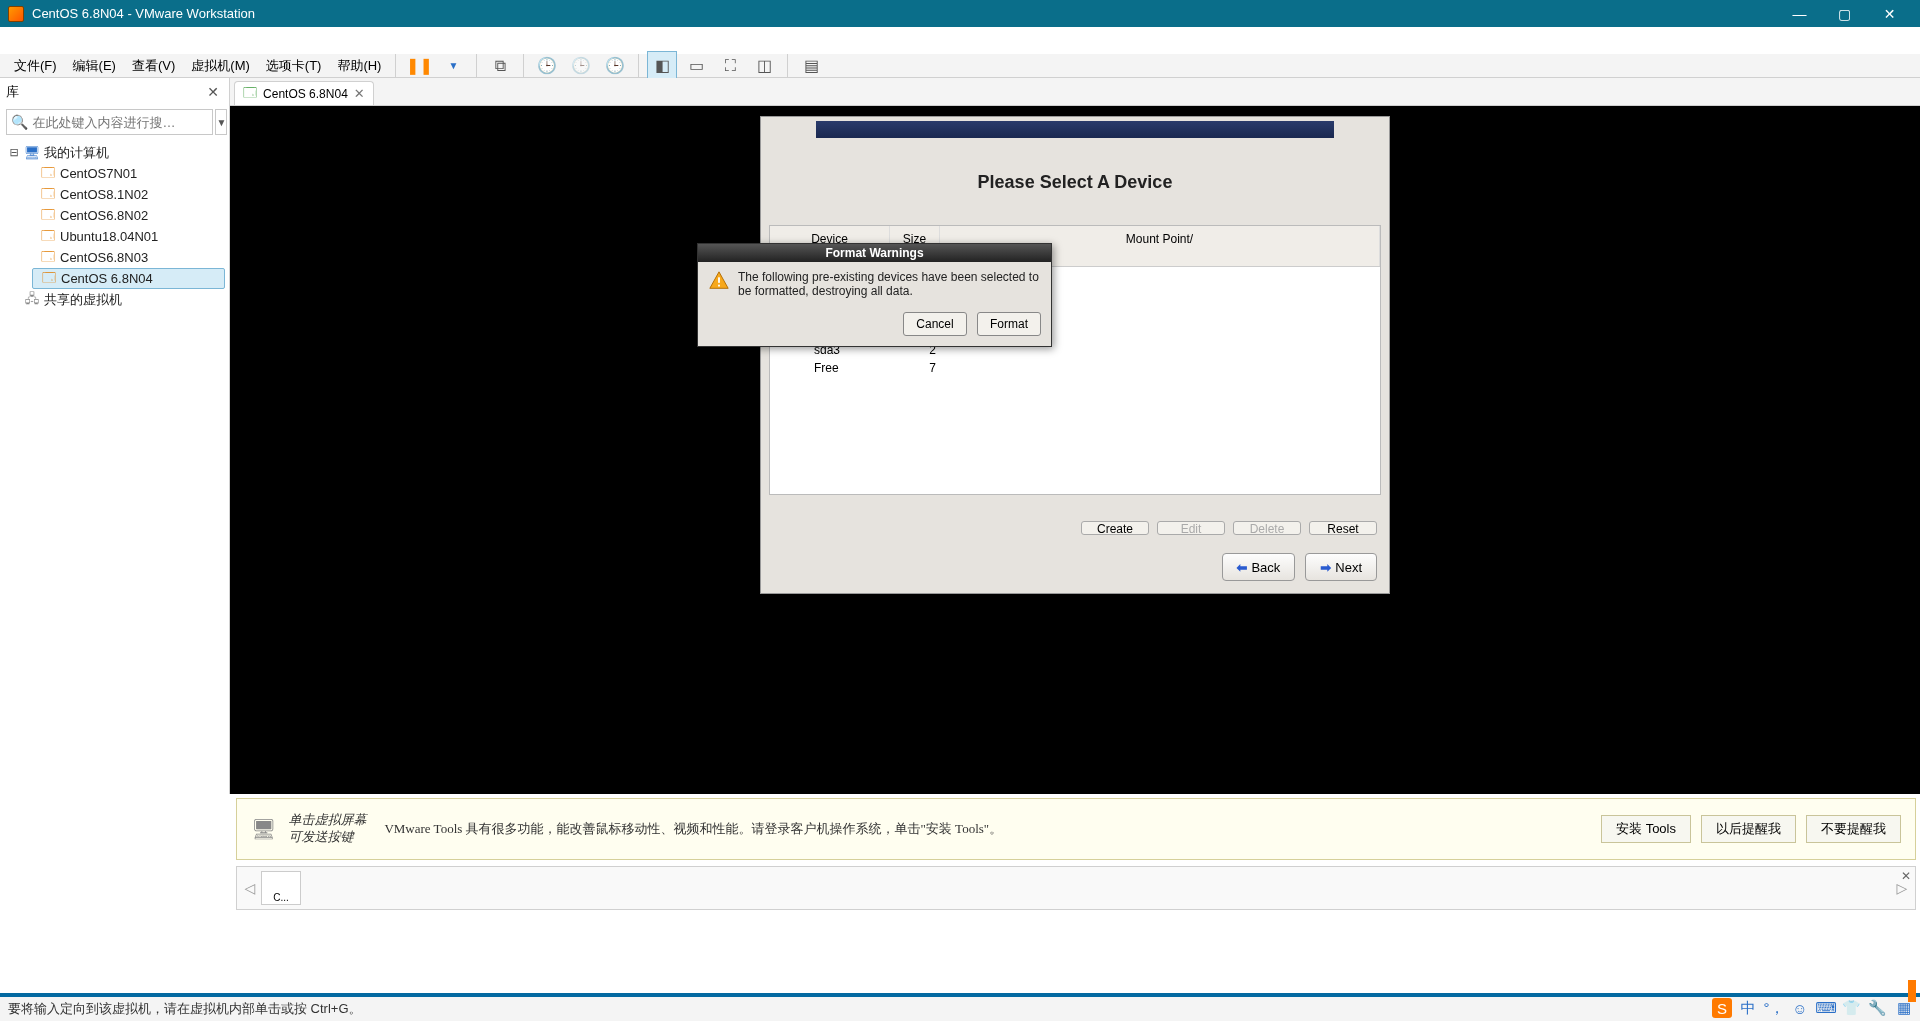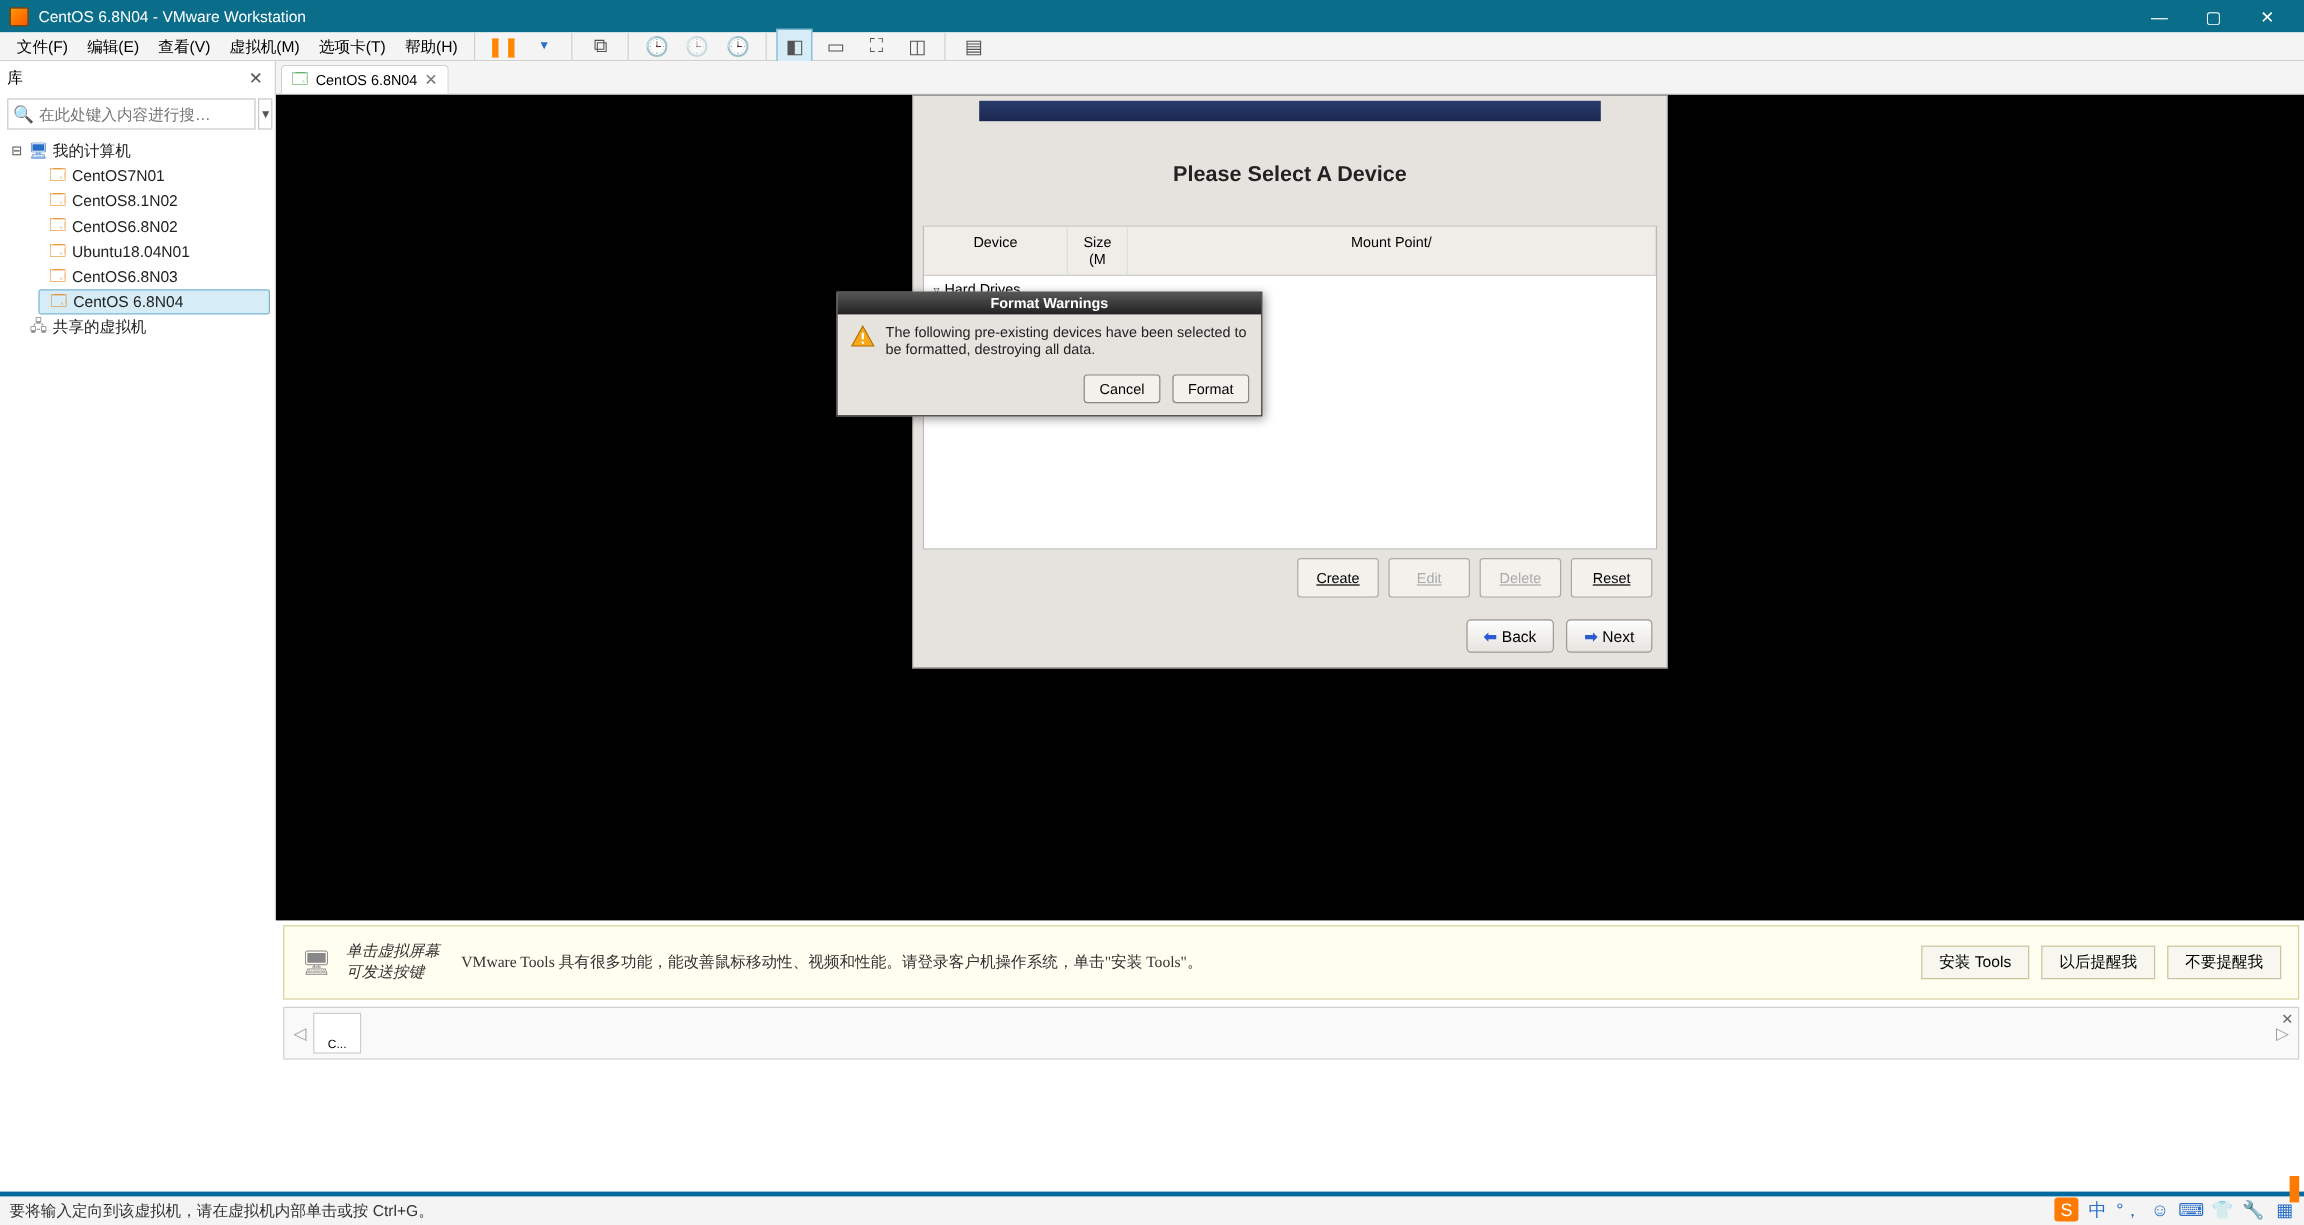--- a/index.html
+++ b/index.html
@@ -2,21 +2,21 @@
 <html><head>
 <meta charset="utf-8">
 <style>
 * { box-sizing: border-box; margin: 0; padding: 0; font-family: "Microsoft YaHei", "Segoe UI", Tahoma, sans-serif; }
 html, body { width: 1920px; height: 1021px; overflow: hidden; background: #fff; }
 .titlebar { height: 27px; background: #0a6e8a; color: #fff; display: flex; align-items: center; padding: 4px 8px; font-size: 13px; }
 .titlebar .app-icon { width: 16px; height: 16px; background: linear-gradient(135deg, #ff9a00, #ff5500); border-radius: 2px; margin-right: 8px; border: 1px solid #804000; }
 .titlebar .title-text { flex: 1; }
 .titlebar .win-controls { display: flex; }
 .titlebar .win-btn { width: 45px; height: 27px; display: flex; align-items: center; justify-content: center; font-size: 14px; color: #fff; cursor: default; }
-.menubar { height: 24px; background: #f4f4f4; border-bottom: 1px solid #d0d0d0; display: flex; align-items: center; padding: 0 6px; font-size: 13px; }
+.menubar { height: 24px; background: #f4f4f4; border-bottom: 1px solid #d0d0d0; display: flex; align-items: center; padding: 0 6px; font-size: 13px; margin-top: 27px; }
 .menubar .menu-item { padding: 4px 8px; cursor: default; }
 .menubar .sep { width: 1px; height: 24px; background: #d0d0d0; margin: 0 6px; }
 .menubar .tb-btn { width: 30px; height: 30px; display: flex; align-items: center; justify-content: center; margin: 0 2px; color: #555; font-size: 16px; }
 .menubar .tb-btn.orange { color: #ff8800; }
 .menubar .tb-btn.group { border: 1px solid transparent; }
 .menubar .tb-btn.active { border: 1px solid #7bb6d6; background: #d6ecf7; }
 .main-area { display: flex; height: 716px; }
 .sidebar { width: 230px; border-right: 1px solid #d0d0d0; background: #fff; display: flex; flex-direction: column; }
 .sidebar-header { display: flex; align-items: center; justify-content: space-between; padding: 4px 6px; font-size: 13px; }
 .sidebar-header .close { font-size: 14px; color: #555; padding: 2px 4px; cursor: default; }
@@ -32,40 +32,40 @@
 .tree .ico.monitor { color: #2a6fc7; }
 .tree .ico.vm { color: #e07b00; }
 .tree .ico.shared { color: #888; }
 .tree .child { padding-left: 28px; }
 .tree .node.selected { background: #d6ecf7; border: 1px solid #7bb6d6; border-radius: 2px; }
 .content { flex: 1; background: #fff; display: flex; flex-direction: column; }
 .tabstrip { height: 28px; background: #f4f4f4; border-bottom: 1px solid #d0d0d0; display: flex; align-items: flex-end; padding: 0 4px; }
 .tab { height: 24px; background: #fff; border: 1px solid #d0d0d0; border-bottom: none; border-radius: 4px 4px 0 0; display: flex; align-items: center; padding: 0 8px; font-size: 12px; gap: 6px; margin-top: 2px; }
 .tab .tab-icon { color: #3a9a3a; font-size: 13px; }
 .tab .tab-close { color: #777; font-size: 13px; }
-.vm-viewport { flex: 1; background: #000; display: flex; align-items: flex-start; justify-content: center; position: relative; }
+.vm-viewport { flex: 1; background: #000; display: flex; align-items: flex-start; justify-content: center; padding-top: 10px; position: relative; }
 .installer { width: 630px; height: 478px; background: #e6e3de; border: 1px solid #999; position: relative; }
 .inst-banner { height: 17px; margin: 4px 55px 0 55px; background: linear-gradient(#2a3b6b, #1a2850); }
 .inst-title { text-align: center; font-weight: bold; font-size: 18px; color: #222; margin-top: 34px; }
 .device-table { position: absolute; top: 108px; left: 8px; right: 8px; background: #fff; border: 1px solid #bbb; height: 270px; }
 .dev-head { display: flex; font-size: 12px; border-bottom: 1px solid #ccc; background: #f0ede8; }
 .dev-head > div { padding: 6px 4px; border-right: 1px solid #ddd; text-align: center; }
 .dev-col-device { width: 120px; }
 .dev-col-size { width: 50px; }
 .dev-col-mount { flex: 1; }
 .dev-body { font-size: 12px; padding: 2px 0; }
 .dev-row { display: flex; height: 18px; align-items: center; }
 .dev-row .dc1 { width: 120px; padding-left: 8px; }
 .dev-row .dc2 { width: 50px; text-align: right; padding-right: 4px; }
 .dev-row .tri { font-size: 10px; color: #555; margin-right: 4px; }
 .dev-row .greyed { color: #999; font-size: 10px; }
 .dev-row.indent1 .dc1 { padding-left: 22px; }
 .dev-row.indent2 .dc1 { padding-left: 44px; }
 .dev-buttons { position: absolute; bottom: 58px; right: 12px; display: flex; gap: 8px; }
-.dev-buttons button { width: 68px; height: 33px; font-size: 12px; background: #f3f1ec; border: 1px solid #aaa; border-radius: 3px; text-decoration: underline; }
+.dev-buttons button { width: 68px; height: 14px; font-size: 12px; background: #f3f1ec; border: 1px solid #aaa; border-radius: 3px; }
 .dev-buttons button:disabled { color: #aaa; }
 .nav-btns { position: absolute; bottom: 12px; right: 12px; display: flex; gap: 10px; }
 .nav-btns button { height: 28px; padding: 0 14px; font-size: 13px; background: linear-gradient(#fdfdfd,#e7e4df); border: 1px solid #999; border-radius: 4px; display: flex; align-items: center; gap: 4px; }
 .nav-btns .arrow { color: #2a5bd0; font-weight: bold; }
 .fw-dialog { position: absolute; top: 243px; left: 697px; width: 355px; background: #e6e3de; border: 1px solid #333; box-shadow: 2px 2px 8px rgba(0,0,0,.4); z-index: 10; }
 .fw-title { background: linear-gradient(#555,#222); color: #fff; font-size: 12px; font-weight: bold; text-align: center; padding: 2px 0; }
 .fw-body { padding: 8px 10px; }
 .fw-msg { display: flex; gap: 8px; font-size: 12px; color: #222; }
 .fw-warn-icon { width: 22px; height: 22px; flex-shrink: 0; }
 .fw-list { margin-top: 8px; background: #fff; border: 1px solid #aaa; height: 155px; font-size: 12px; padding: 4px 6px; }

